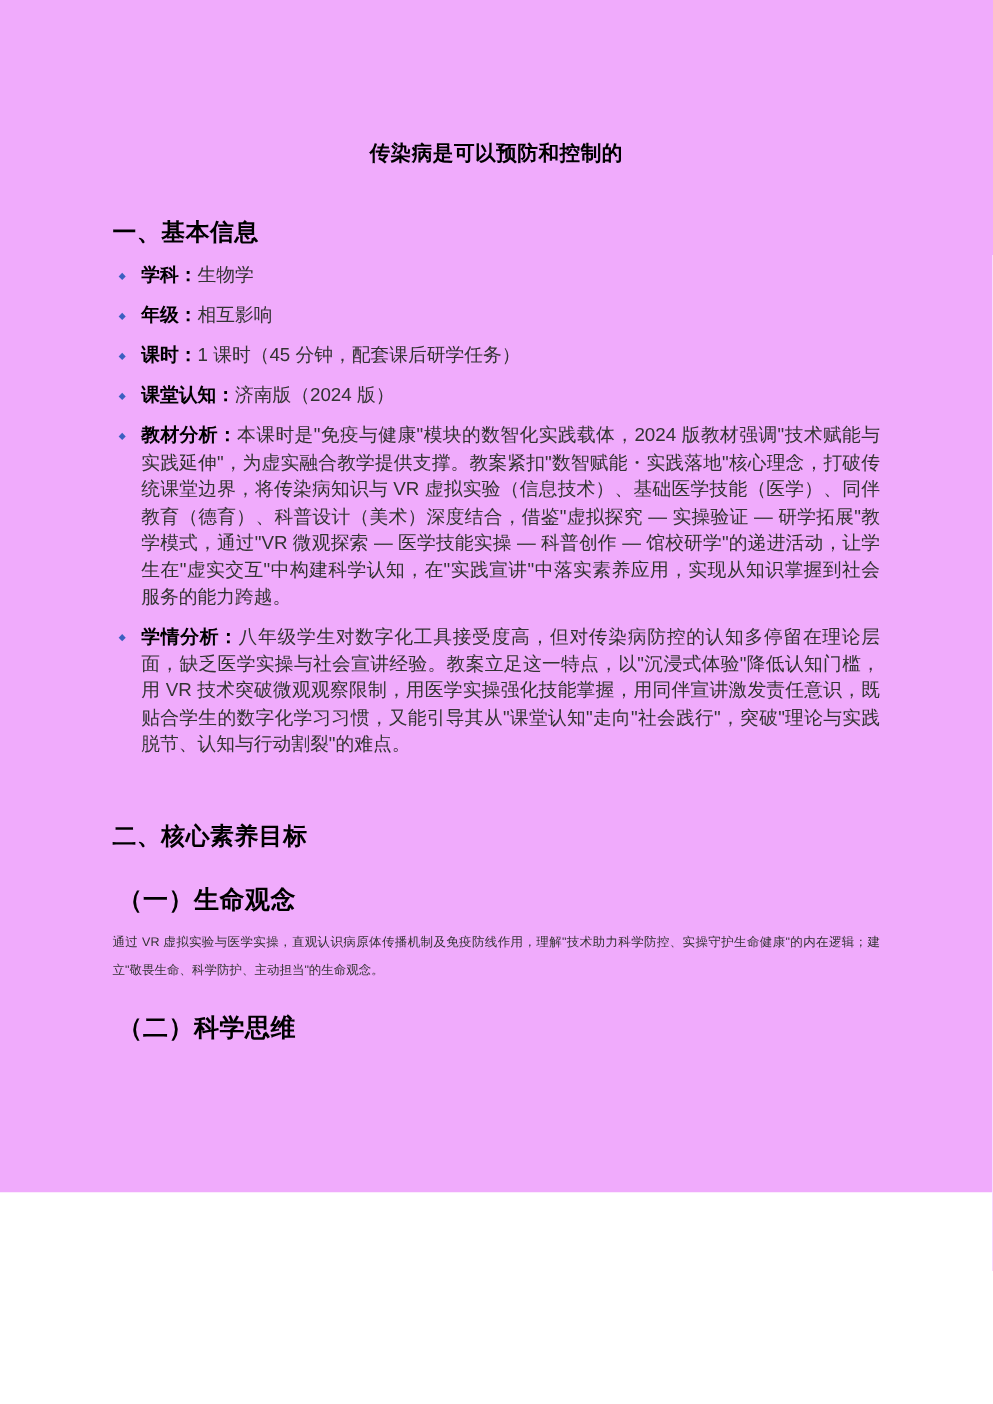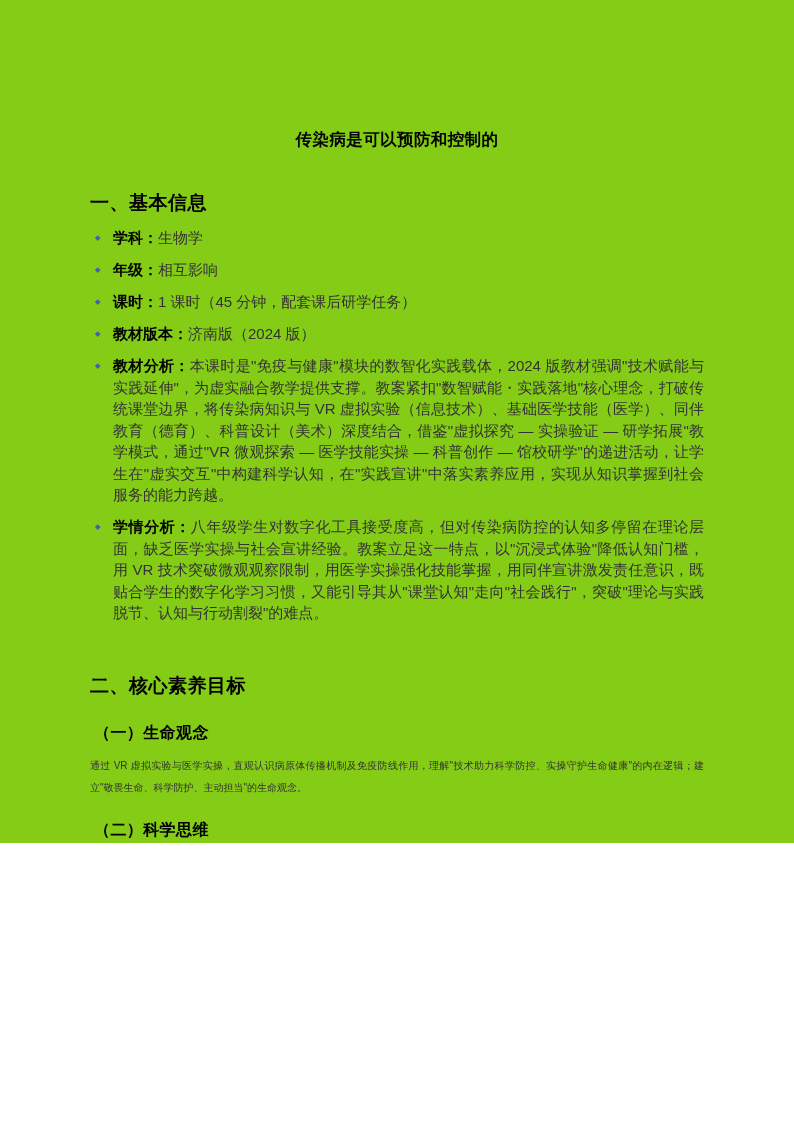--- a/index.html
+++ b/index.html
@@ -7,47 +7,47 @@
     padding: 0;
     background: #ffffff;
   }
   body {
     font-family: "Liberation Sans", "DejaVu Sans", sans-serif;
     color: #1a1a1a;
   }
   .page {
     position: relative;
     width: 794px;
-    height: 843px;
+    height: 954px;
     margin: 0 auto;
-    background: #84cc16;
+    background: #f0abfc;
     overflow: hidden;
     box-sizing: border-box;
-    padding: 17px 90px;
+    padding: 0 90px;
   }
   .doc-title {
     text-align: center;
     font-size: 16.5px;
     font-weight: bold;
     color: #000000;
     margin: 0;
     padding-top: 112px;
     letter-spacing: 0.4px;
   }
   .h1 {
     font-size: 19px;
     font-weight: bold;
     color: #000000;
     margin: 0;
     padding-top: 39px;
     padding-bottom: 2px;
     letter-spacing: 0.5px;
   }
   .h2 {
-    font-size: 16px;
+    font-size: 20px;
     font-weight: bold;
     color: #000000;
     margin: 0;
     padding-top: 22px;
     padding-bottom: 2px;
     padding-left: 4px;
     letter-spacing: 0.4px;
   }
   ul.bullets {
     list-style: none;
@@ -95,21 +95,21 @@
 <div class="page">
 
   <h1 class="doc-title">传染病是可以预防和控制的</h1>
 
   <h2 class="h1">一、基本信息</h2>
 
   <ul class="bullets">
     <li><span class="lbl">学科</span><span class="lbl">：</span><span>生物学</span></li>
     <li><span class="lbl">年级</span><span class="lbl">：</span><span>相互影响</span></li>
     <li><span class="lbl">课时</span><span class="lbl">：</span><span>1 课时（45 分钟，配套课后研学任务）</span></li>
-    <li><span class="lbl">教材版本</span><span class="lbl">：</span><span>济南版（2024 版）</span></li>
+    <li><span class="lbl">课堂认知</span><span class="lbl">：</span><span>济南版（2024 版）</span></li>
     <li><span class="lbl">教材分析</span><span class="lbl">：</span><span>本课时是"免疫与健康"模块的数智化实践载体，2024 版教材强调"技术赋能与实践延伸"，为虚实融合教学提供支撑。教案紧扣"数智赋能・实践落地"核心理念，打破传统课堂边界，将传染病知识与 VR 虚拟实验（信息技术）、基础医学技能（医学）、同伴教育（德育）、科普设计（美术）深度结合，借鉴"虚拟探究 — 实操验证 — 研学拓展"教学模式，通过"VR 微观探索 — 医学技能实操 — 科普创作 — 馆校研学"的递进活动，让学生在"虚实交互"中构建科学认知，在"实践宣讲"中落实素养应用，实现从知识掌握到社会服务的能力跨越。</span></li>
     <li><span class="lbl">学情分析</span><span class="lbl">：</span><span>八年级学生对数字化工具接受度高，但对传染病防控的认知多停留在理论层面，缺乏医学实操与社会宣讲经验。教案立足这一特点，以"沉浸式体验"降低认知门槛，用 VR 技术突破微观观察限制，用医学实操强化技能掌握，用同伴宣讲激发责任意识，既贴合学生的数字化学习习惯，又能引导其从"课堂认知"走向"社会践行"，突破"理论与实践脱节、认知与行动割裂"的难点。</span></li>
   </ul>
 
   <h2 class="h1">二、核心素养目标</h2>
 
   <h3 class="h2">（一）生命观念</h3>
   <p class="body">通过 VR 虚拟实验与医学实操，直观认识病原体传播机制及免疫防线作用，理解"技术助力科学防控、实操守护生命健康"的内在逻辑；建立"敬畏生命、科学防护、主动担当"的生命观念。</p>
 
   <h3 class="h2">（二）科学思维</h3>

